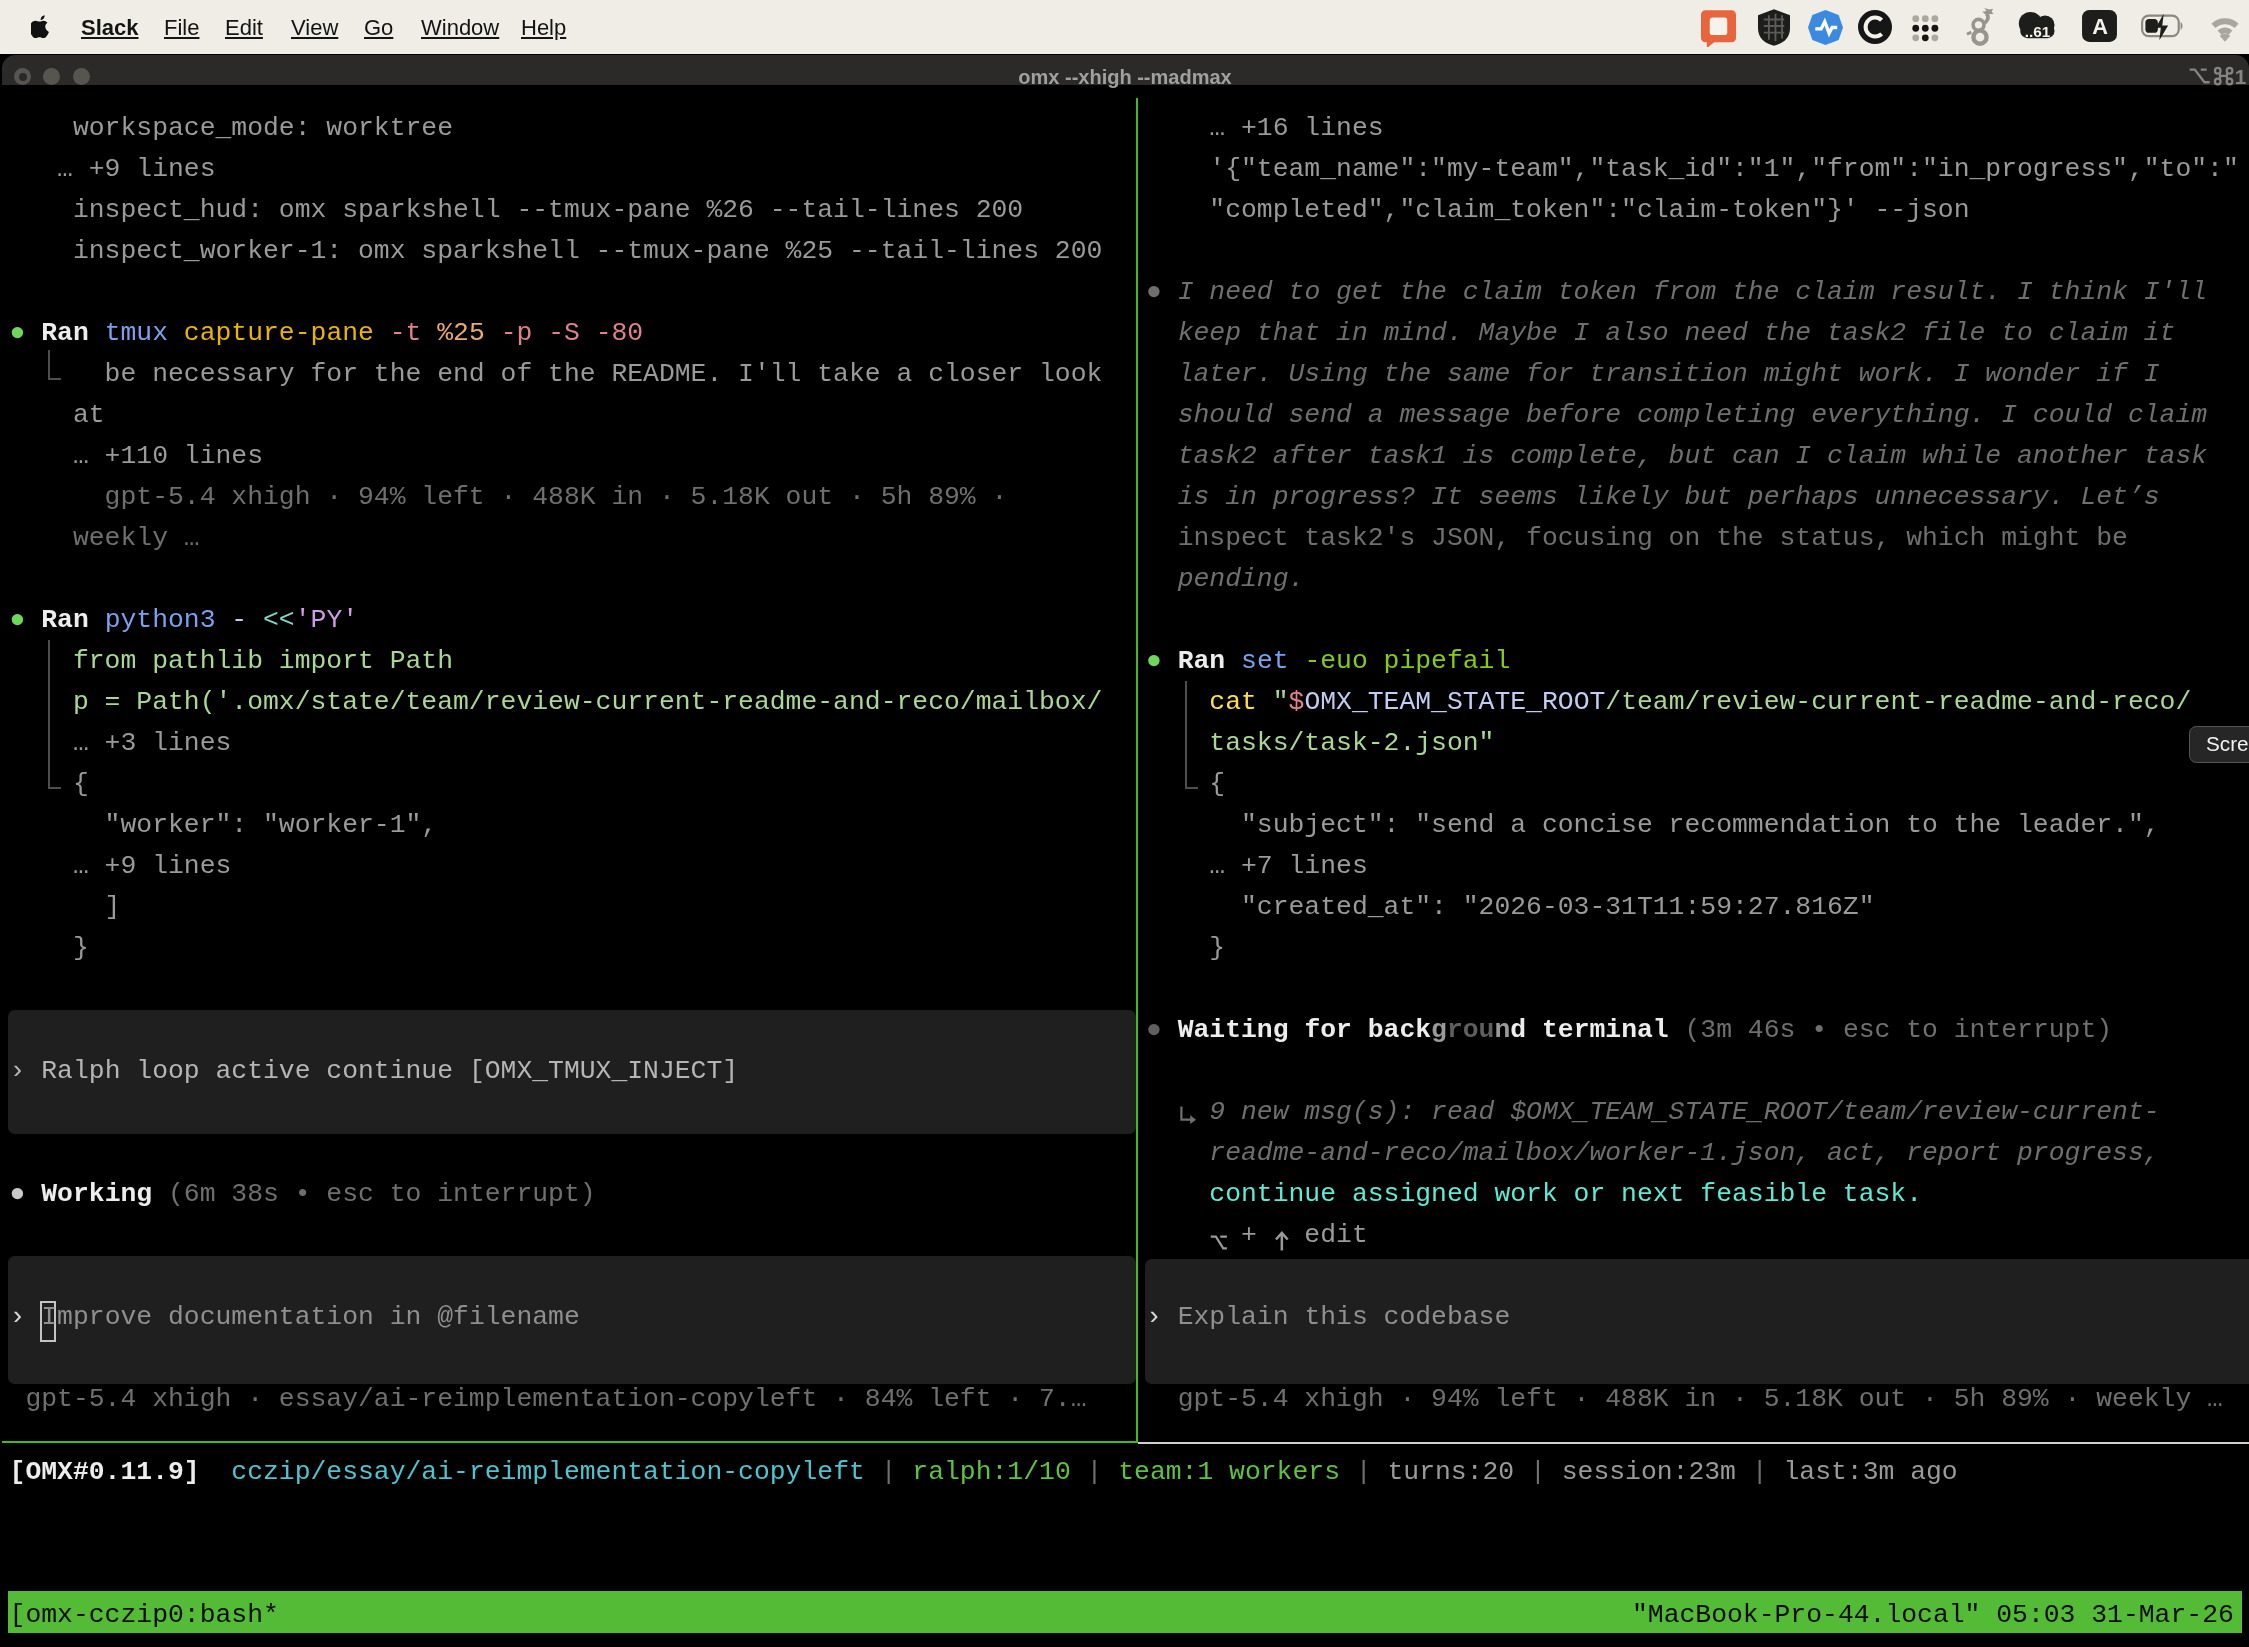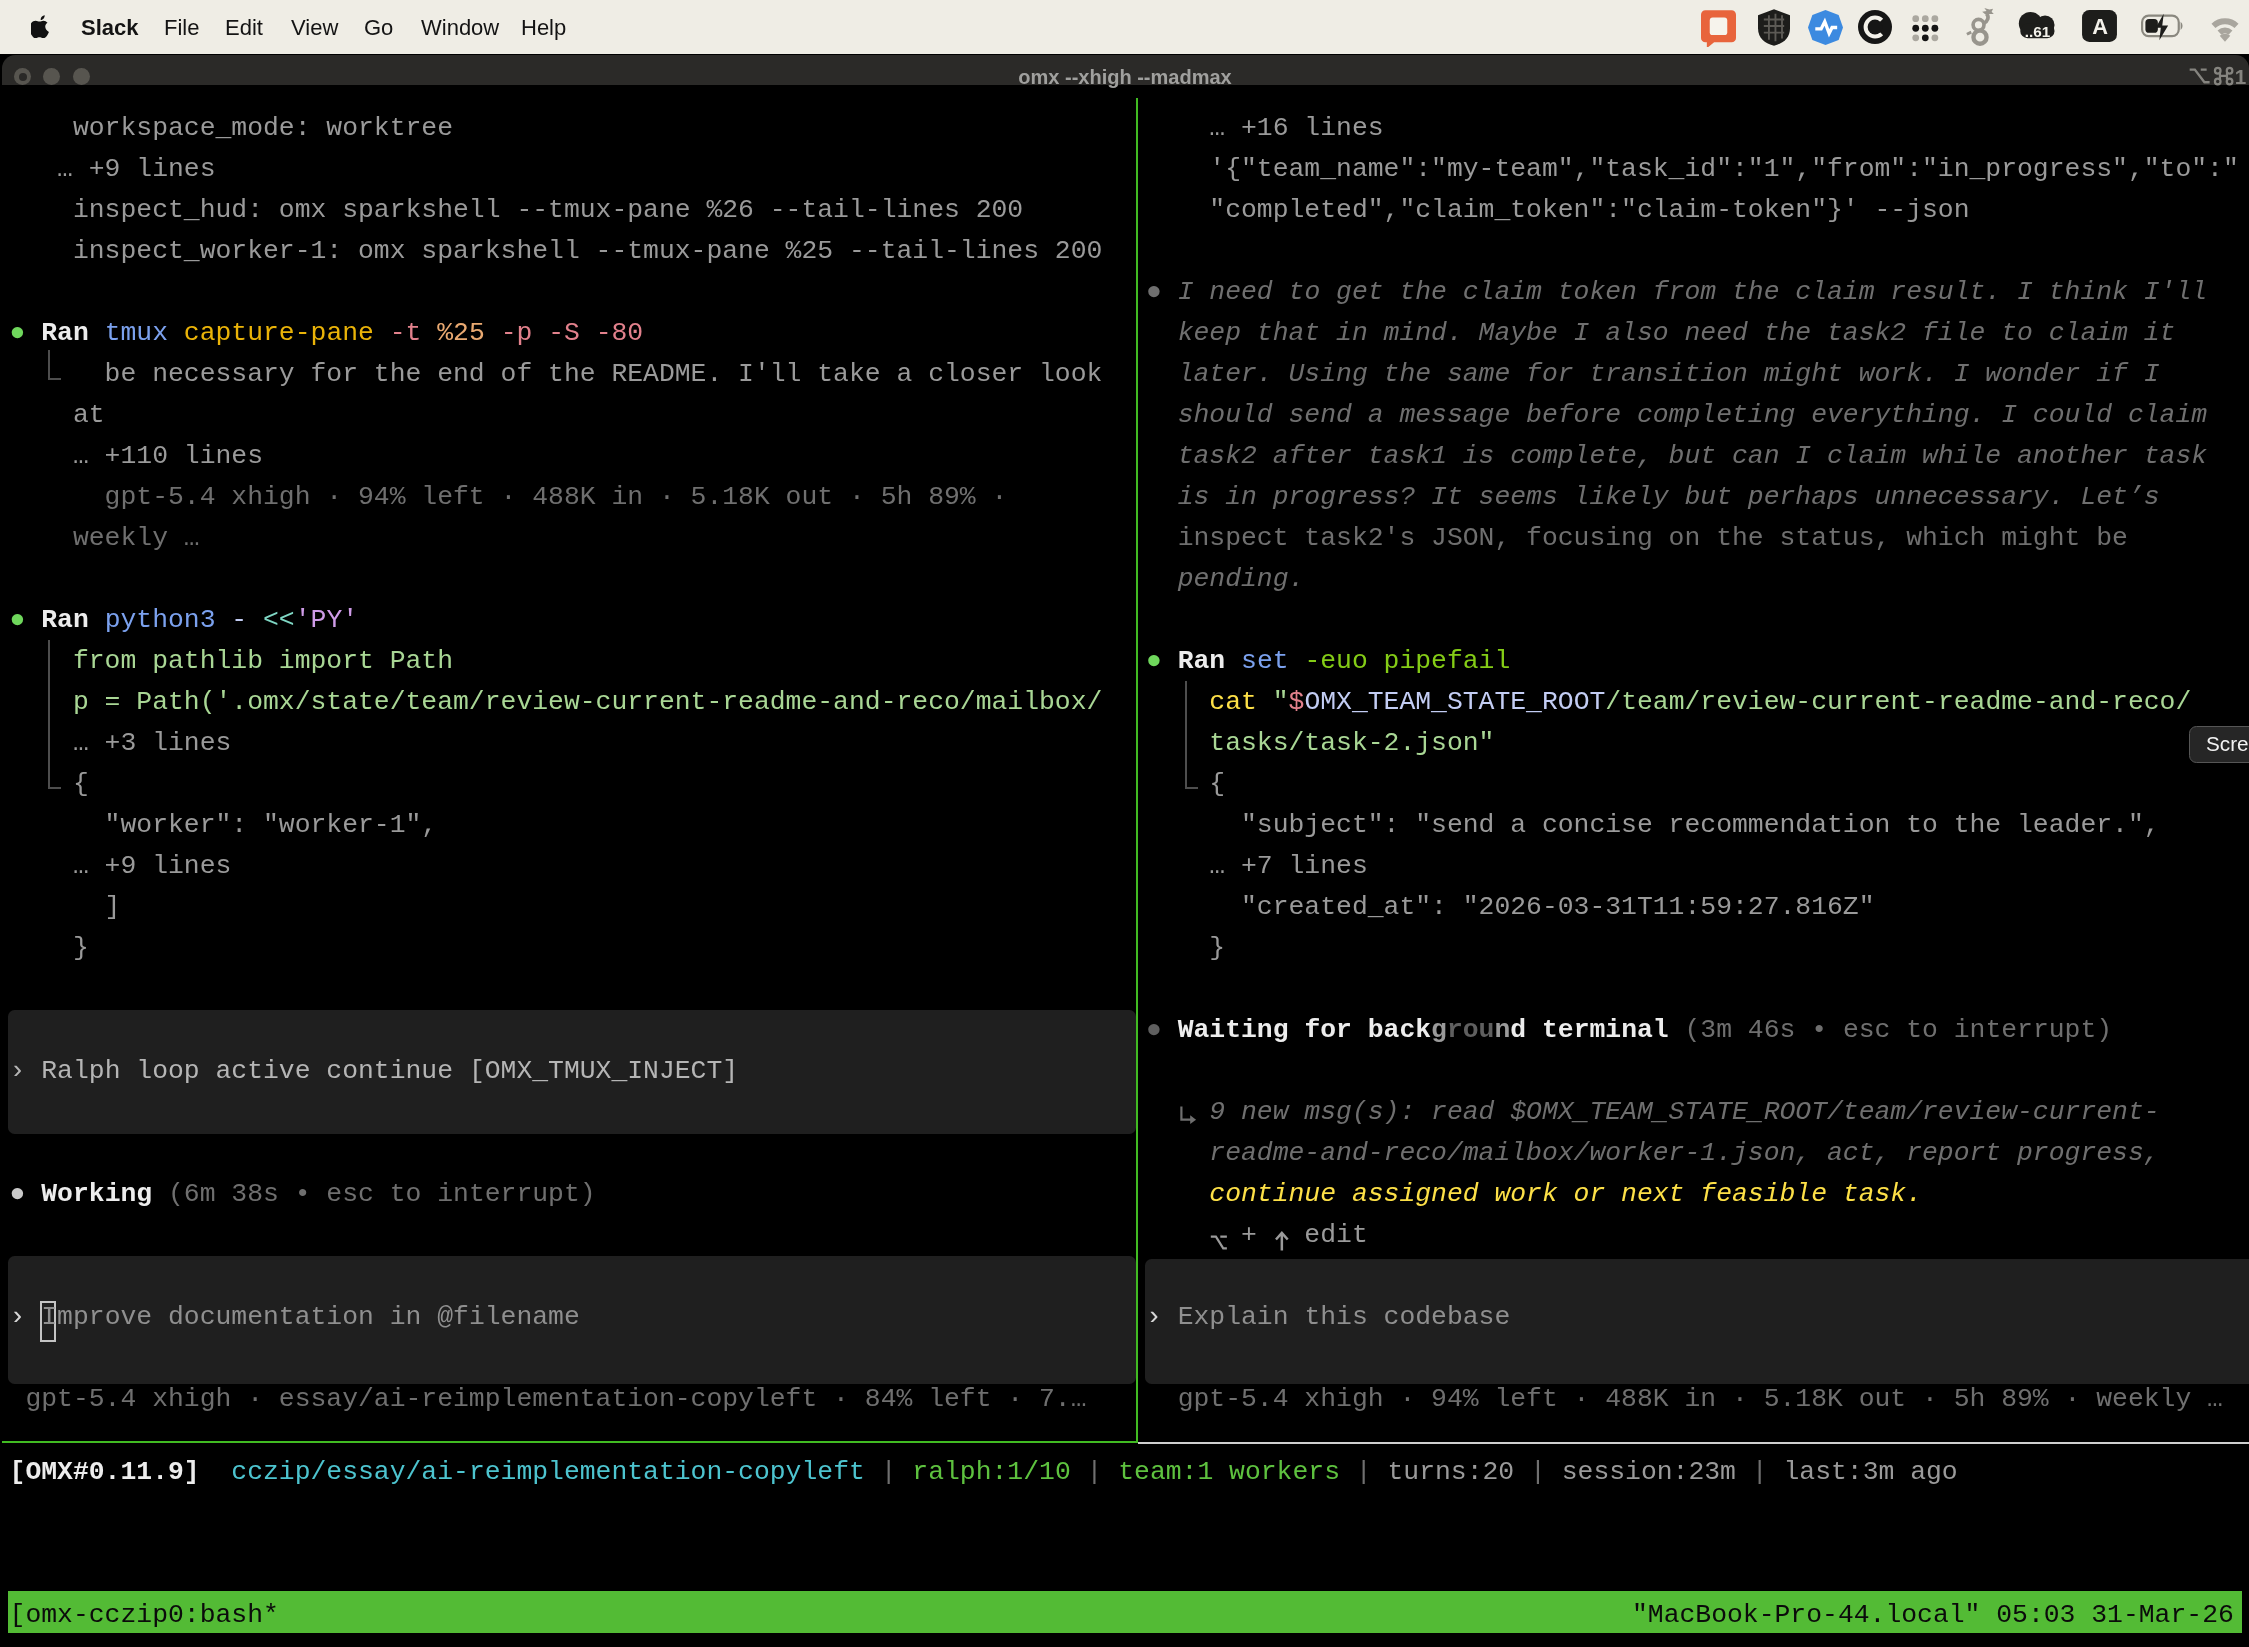--- a/index.html
+++ b/index.html
@@ -1,17 +1,17 @@
 <!DOCTYPE html>
 <html style="font-size:11.8px"><head><meta charset="utf-8"><style>
 * { margin:0; padding:0; box-sizing:border-box; }
 html,body { width:2250px; height:1648px; background:#000; overflow:hidden; }
 body { position:relative; font-family:"Liberation Sans", sans-serif; }
 #menubar { position:absolute; left:0; top:0; width:2250px; height:54px; background:#efede5; }
-.mi { position:absolute; top:0; height:68px; line-height:56px; font-size:22px; color:#141414; }
+.mi { position:absolute; top:0; height:68px; line-height:56px; font-size:22px; color:#141414;text-decoration:underline; }
 #window { position:absolute; left:1.5px; top:55px; width:2247px; height:1593px;
   background:#000; border-radius:13.3px 13.3px 0 0; overflow:hidden; }
 #titlebar { position:absolute; left:0; top:0; width:100%; height:30px; background:#2b2a28; }
 #title { position:absolute; width:100%; text-align:center; top:0; height:43px; line-height:44px;
   font-size:20px; font-weight:bold; color:#a0a09e; }
 .tl { position:absolute; top:13.3px; width:17px; height:17px; border-radius:50%; background:#57554f; }
 #term { position:absolute; left:-1.5px; top:43px; width:2250px; height:1550px; background:#000; overflow:hidden; }
 pre { font-family:"Liberation Mono", monospace; font-size:26.4px; line-height:41px;
   white-space:pre; position:absolute; color:#9a9a9a; }
 .box { position:absolute; background:#1f1f1f; border-radius:6.6px; }
@@ -207,21 +207,21 @@
 <span style="color:#9a9a9a">    {</span>
 <span style="color:#9a9a9a">      "subject": "send a concise recommendation to the leader.",</span>
 <span style="color:#9a9a9a">    … +7 lines</span>
 <span style="color:#9a9a9a">      "created_at": "2026-03-31T11:59:27.816Z"</span>
 <span style="color:#9a9a9a">    }</span>
 
 <span style="color:#5f5f5f">●</span> <span style="color:#ededed;font-weight:bold">Waiting for back</span><span style="color:#9a9a9a;font-weight:bold">g</span><span style="color:#5f5f5f;font-weight:bold">rou</span><span style="color:#9a9a9a;font-weight:bold">n</span><span style="color:#ededed;font-weight:bold">d terminal</span> <span style="color:#6f6f6f">(3m 46s • esc to interrupt)</span>
 
 <span style="color:#6f6f6f;font-style:italic">    9 new msg(s): read $OMX_TEAM_STATE_ROOT/team/review-current-</span>
 <span style="color:#6f6f6f;font-style:italic">    readme-and-reco/mailbox/worker-1.json, act, report progress,</span>
-<span style="color:#fde047;font-style:italic">    continue assigned work or next feasible task.</span>
+<span style="color:#5eead4;">    continue assigned work or next feasible task.</span>
 <span style="color:#9a9a9a">      +   edit</span>
 
 <span style="color:#d6d6d6">›</span> <span style="color:#8f8f8f">Explain this codebase</span>
 
 <span style="color:#6f6f6f">  gpt-5.4 xhigh · 94% left · 488K in · 5.18K out · 5h 89% · weekly …</span></pre>
 
     <pre style="left:9.6px;top:1354px"><span style="color:#ededed;font-weight:bold">[OMX#0.11.9]</span>  <span style="color:#4dc4cf">cczip/essay/ai-reimplementation-copyleft</span> <span style="color:#6f6f6f">|</span> <span style="color:#5ec23f">ralph:1/10</span> <span style="color:#6f6f6f">|</span> <span style="color:#5ec23f">team:1 workers</span> <span style="color:#6f6f6f">|</span> <span style="color:#9a9a9a">turns:20</span> <span style="color:#6f6f6f">|</span> <span style="color:#9a9a9a">session:23m</span> <span style="color:#6f6f6f">|</span> <span style="color:#9a9a9a">last:3m ago</span></pre>
 
     <div style="position:absolute;left:2189px;top:628px;width:81px;height:37px;background:#262626;border:1.8px solid #565656;border-radius:7.4px;color:#f2f2f2;font-size:20.7px;font-family:'Liberation Sans',sans-serif;line-height:34px;padding-left:16px">Scre</div>
 

